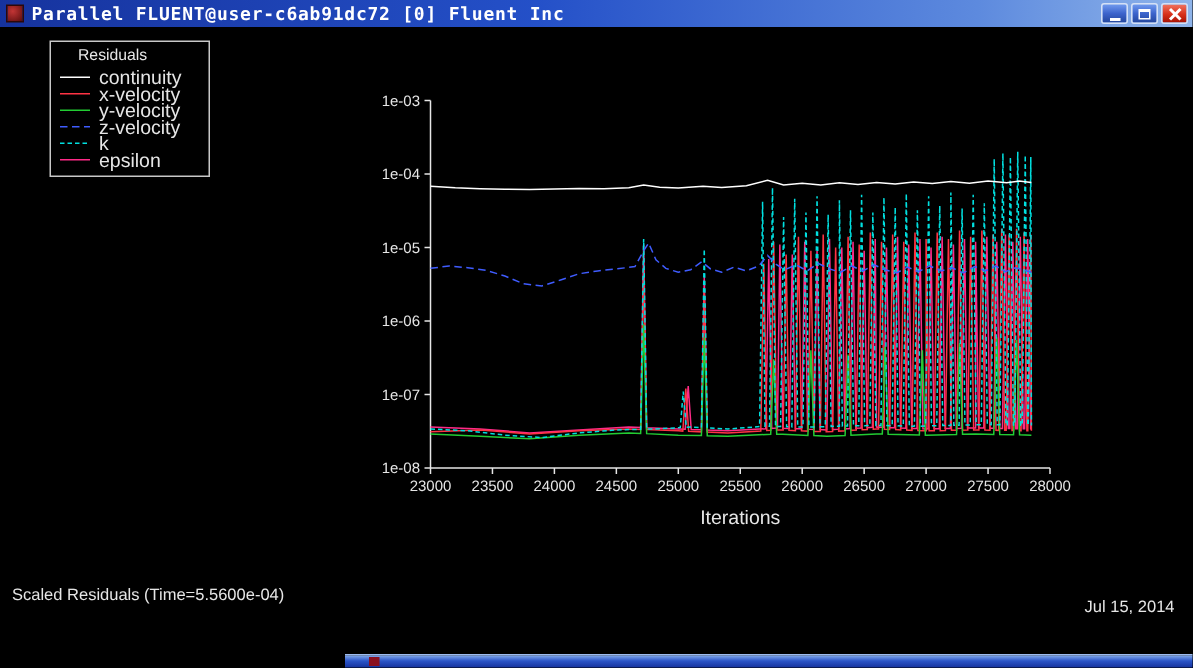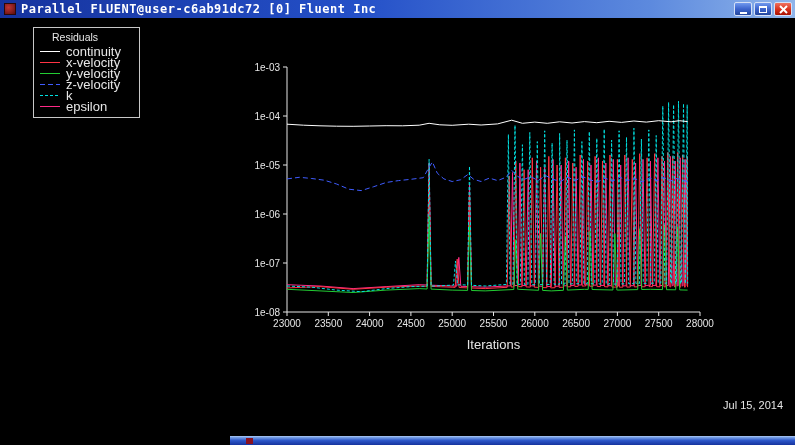--- a/index.html
+++ b/index.html
@@ -163,18 +163,19 @@
         </div>
         <div class="legend-row">
           <svg width="20" height="5">
             <line x1="0" y1="2.5" x2="20" y2="2.5" stroke="#ff2a88"></line>
           </svg>
           <span class="legend-label">epsilon</span>
         </div>
       </div>
   </div>
 
+  <div class="footer-status">Scaled Residuals  (Time=5.5600e-04)</div>
   <div class="footer-date">Jul 15, 2014</div>
 </div>
 
 <div class="bottom-strip">
   <div class="strip-icon"></div>
 </div>
 
 </body></html>

